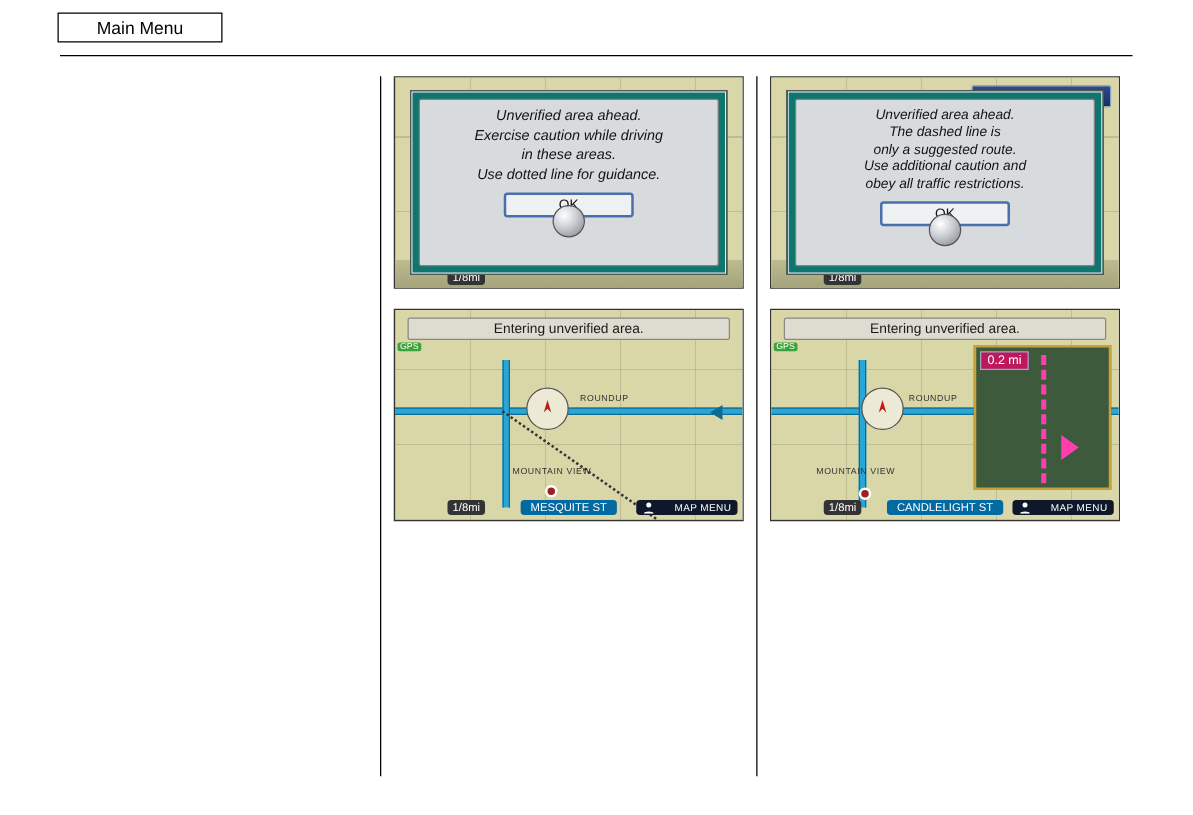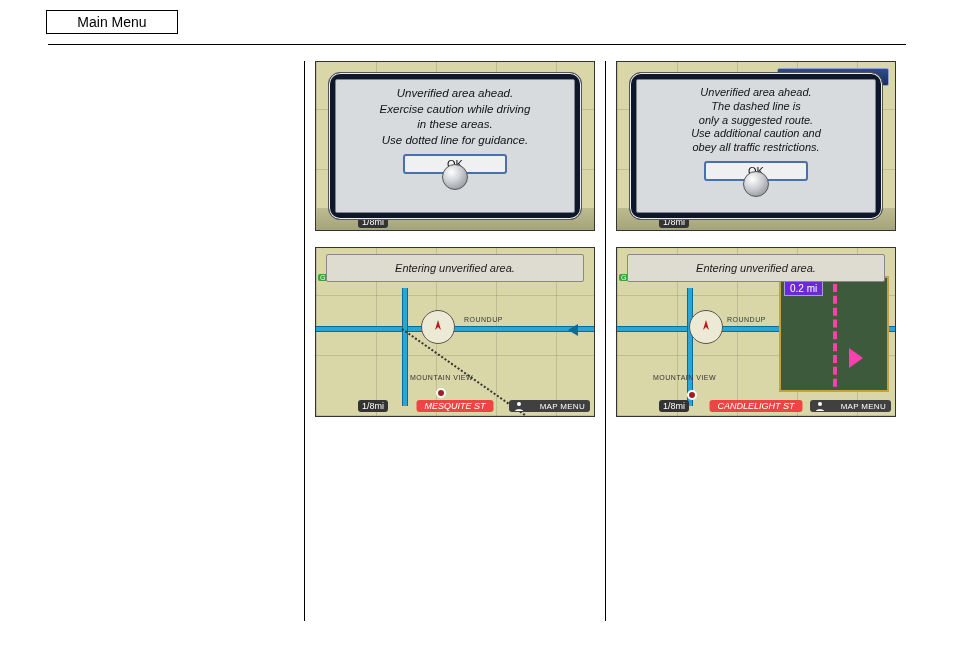--- a/index.html
+++ b/index.html
@@ -88,49 +88,49 @@
     position: absolute; font-size: 7px; color: #333; letter-spacing: .5px;
   }
   .gps-chip {
     position: absolute; left: 2px; top: 26px;
     font-size: 7px; background: #3aa33a; color: #fff;
     padding: 0 2px; border-radius: 2px;
   }
   
   .banner {
     position: absolute; left: 10px; right: 10px; top: 6px;
-    height: 28px; background: #dedcd0;
+    height: 18px; background: #dedcd0;
     border: 1px solid #888;
     display: flex; align-items: center; justify-content: center;
-    font-size: 11px; font-style: italic; color: #1a1a1a;
+    font-size: 11px; color: #1a1a1a;
     border-radius: 2px;
   }
   .scale-chip {
     position: absolute; left: 4px; bottom: 4px;
     background: #333; color: #fff; font-size: 9px;
     padding: 1px 4px; border-radius: 3px; margin-left: 38px;
   }
   .mapmenu {
     position: absolute; right: 4px; bottom: 4px;
     display: flex; align-items: center; gap: 16px;
-    background: #404040; color: #fff; font-size: 8px;
+    background: #0f172a; color: #fff; font-size: 8px;
     padding: 1px 5px; border-radius: 3px;
     letter-spacing: .3px;
   }
   .street-chip {
     position: absolute; left: 50%; transform: translateX(-50%); bottom: 4px;
-    background: #ef4444; color: #fff; font-size: 9px;
-    padding: 1px 8px; border-radius: 3px; font-style: italic;
+    background: #0369a1; color: #fff; font-size: 9px;
+    padding: 1px 8px; border-radius: 3px;
   }
   
   .dialog {
     position: absolute; left: 12px; right: 12px; top: 10px; bottom: 10px;
-    background: #0f172a;
+    background: #0f766e;
     border: 1px solid #555;
-    border-radius: 12px;
+    border-radius: 0;
     box-shadow: inset 0 0 0 1px #eceef0;
     padding-left: 48px;
   }
   .dialog-inner {
     position: absolute; inset: 6px;
     border: 1px solid #7e848b;
     background: #d8dbde;
     border-radius: 2px;
     display: flex; flex-direction: column; align-items: center;
     padding-top: 6px;
@@ -169,21 +169,21 @@
   .map-peek .scale-chip { left: 4px; bottom: 2px; }
   
   .inset-panel {
     position: absolute; right: 6px; top: 28px; bottom: 24px; width: 110px;
     background: #3d5a3d;
     border: 2px solid #c7a23c;
     overflow: hidden;
   }
   .inset-dist {
     position: absolute; left: 3px; top: 3px;
-    background: #6d28d9; color: #fff; font-size: 10px;
+    background: #be185d; color: #fff; font-size: 10px;
     padding: 1px 5px; border: 1px solid #9aa8c8;
   }
   .pink-route {
     position: absolute;
     border-left: 4px dashed #ff3fb0;
   }
   .pink-v { left: 52px; top: 6px; height: 150px; }
   .pink-arrow {
     position: absolute; left: 68px; top: 70px;
     width: 0; height: 0;

